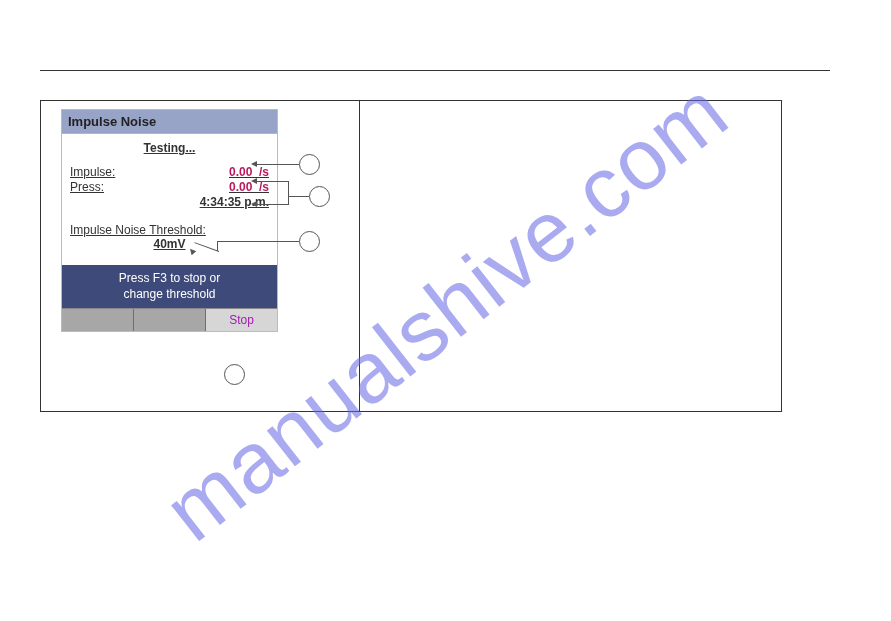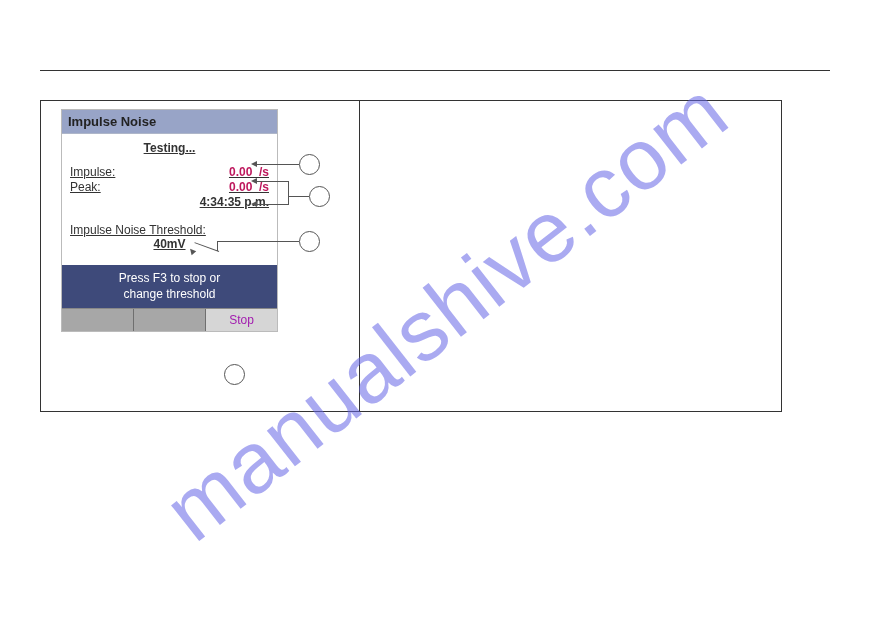--- a/index.html
+++ b/index.html
@@ -150,21 +150,21 @@
   <div class="device">
     <div class="dev-title">Impulse Noise</div>
     <div class="dev-body">
       <div class="testing">Testing...</div>
 
       <div class="row">
         <span class="lbl">Impulse:</span>
         <span class="val">0.00  /s</span>
       </div>
       <div class="row">
-        <span class="lbl">Peak:</span>
+        <span class="lbl">Press:</span>
         <span class="val">0.00  /s</span>
       </div>
       <div class="time-row">4:34:35 p.m.</div>
 
       <div class="thresh-lbl">Impulse Noise Threshold:</div>
       <div class="thresh-val">40mV</div>
     </div>
     <div class="dev-hint">
       <span>Press F3 to stop or</span><br>
       <span>change threshold</span>

